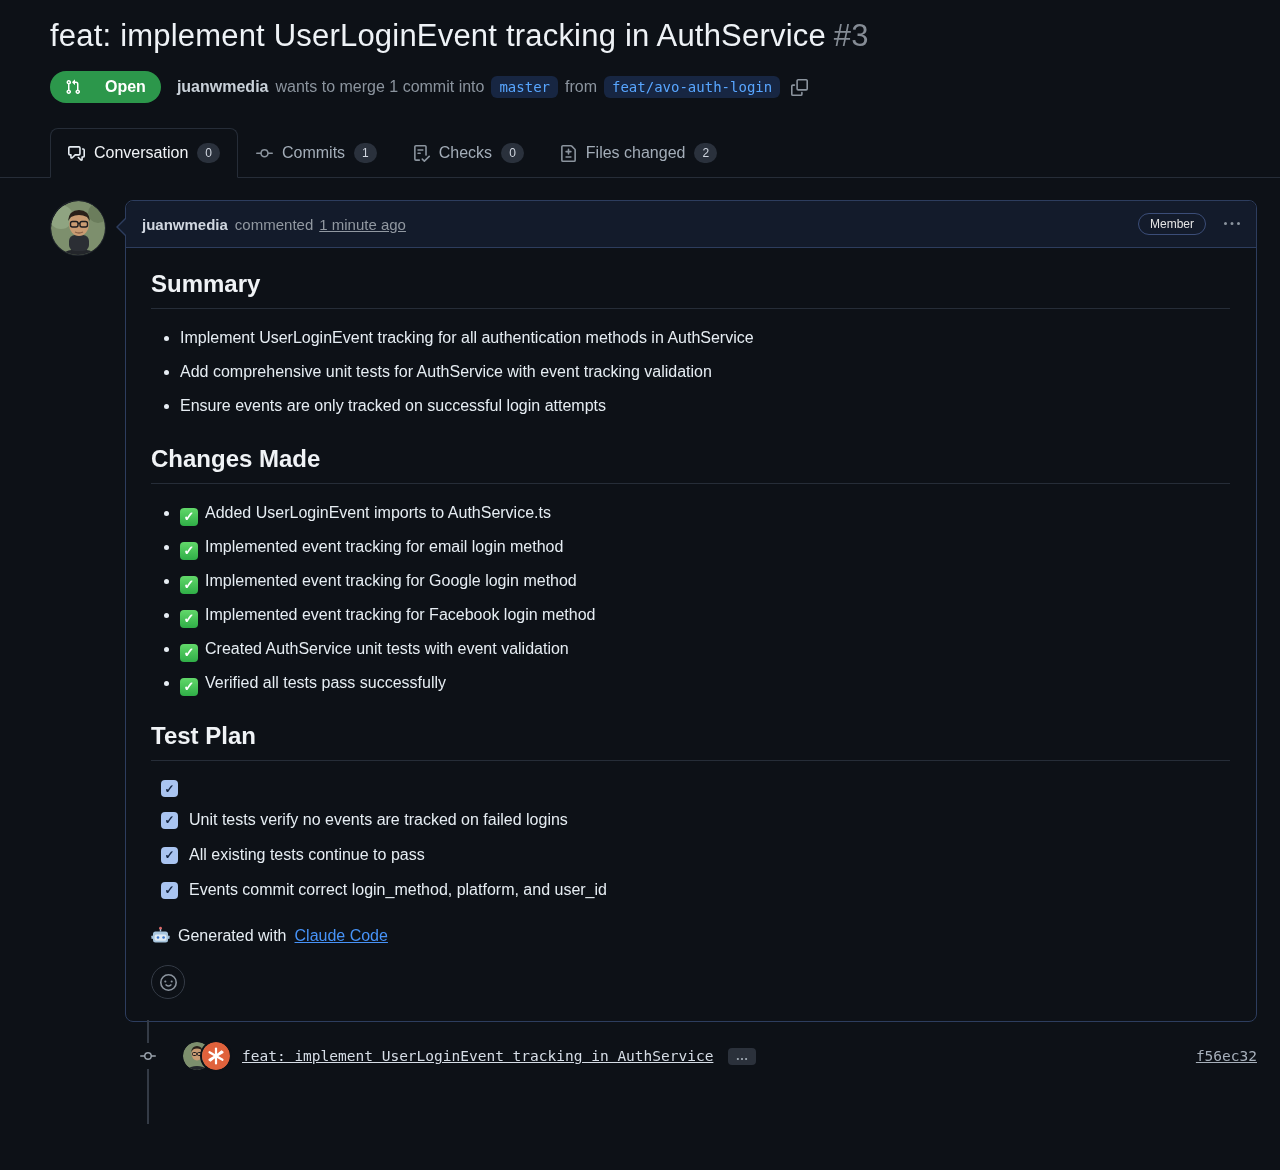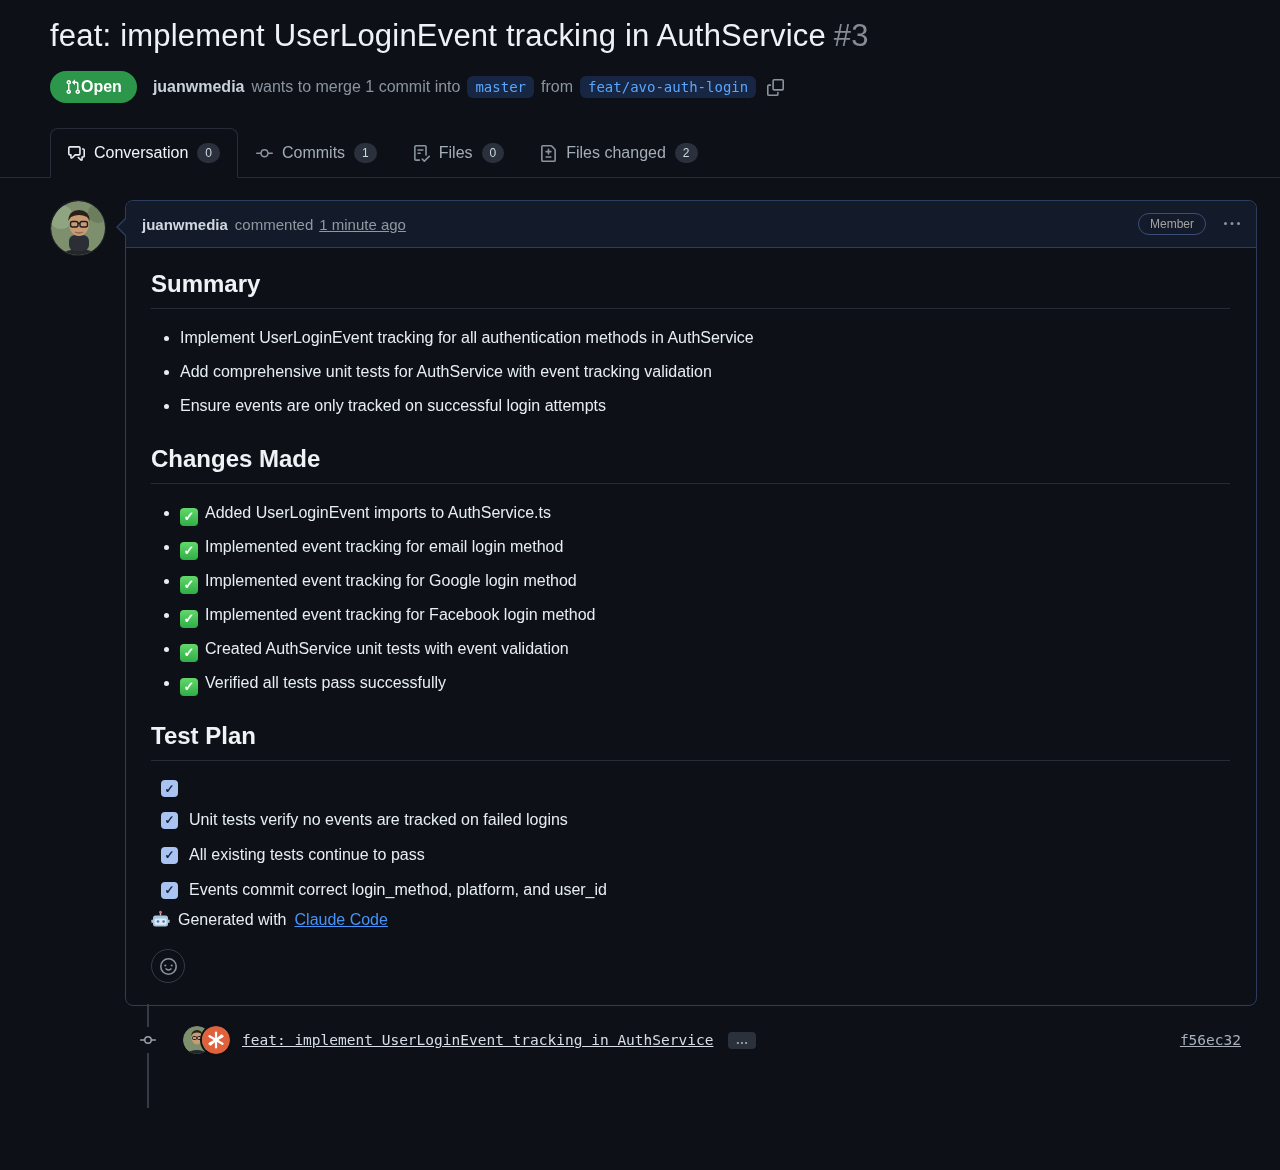--- a/index.html
+++ b/index.html
@@ -16,21 +16,21 @@
   *{box-sizing:border-box;margin:0;padding:0;}
   body{background:#0d1117;}
   .page{width:1280px;height:1170px;background:#0d1117;overflow:hidden;
         font-family:"Liberation Sans",sans-serif;color:#e6edf3;position:relative;}
 
   
   .pr-header{padding:16px 24px 0 50px;}
   .title{font-size:31px;font-weight:400;color:#eef2f6;line-height:1.3;letter-spacing:.2px;}
   .pr-number{color:#858c95;margin-left:8px;}
   .status-row{display:flex;align-items:center;gap:16px;margin-top:15px;}
-  .state-badge{display:inline-flex;align-items:center;gap:0;background:var(--open-green);
+  .state-badge{display:inline-flex;align-items:center;gap:24px;background:var(--open-green);
     color:#fff;font-weight:600;font-size:16px;padding:7px 15px;border-radius:999px;}
   .state-badge svg{fill:#fff;}
   .meta{font-size:16px;color:#8b949e;display:flex;align-items:center;gap:7px;}
   .meta .author{color:#c9d1d9;font-weight:700;}
   .branch{font-family:"DejaVu Sans Mono",monospace;font-size:14px;color:var(--branch-blue);
     background:var(--branch-bg);padding:3px 8px;border-radius:6px;cursor:pointer;}
   .copy-btn{background:none;border:none;cursor:pointer;margin-left:4px;display:flex;align-items:center;}
   .copy-btn svg{fill:#8b949e;}
 
   
@@ -54,21 +54,21 @@
   .comment-card::before{content:"";position:absolute;top:16px;left:-10px;border-style:solid;
           border-width:10px 10px 10px 0;border-color:transparent var(--card-border) transparent transparent;}
   .comment-card::after{content:"";position:absolute;top:17.5px;left:-8px;border-style:solid;
           border-width:8.5px 8.5px 8.5px 0;border-color:transparent var(--header-bg) transparent transparent;}
   .comment-header{background:var(--header-bg);border-bottom:1px solid var(--card-border);
           padding:12px 16px;display:flex;align-items:center;border-radius:8px 8px 0 0;
           font-size:15px;color:#9198a1;}
   .comment-header .author{font-weight:700;color:#d1d7e0;margin-right:7px;font-size:15px;}
   .timestamp{text-decoration:underline;color:#9198a1;margin-left:6px;cursor:pointer;}
   .header-right{margin-left:auto;display:flex;align-items:center;gap:18px;}
-  .member-badge{border:1px solid #3b4d78;border-radius:999px;font-size:12px;color:#a3a3a3;
+  .member-badge{border:1px solid #3b4d78;border-radius:999px;font-size:12px;color:#e5e5e5;
           padding:3px 11px;}
   .kebab{background:none;border:none;cursor:pointer;display:flex;align-items:center;}
   .kebab svg{fill:#8b949e;}
 
   
   .comment-body{padding:4px 26px 22px 25px;font-size:16px;}
   .md-h2{font-size:24px;font-weight:600;margin-top:26px;padding-bottom:10px;
          border-bottom:1px solid #262d38;color:#f0f3f6;}
   .md-h2.first{margin-top:18px;}
   ul.md{margin:17px 0 14px;padding-left:29px;}
@@ -76,21 +76,21 @@
   ul.md li::marker{color:#e6edf3;}
   .check-emoji{display:inline-flex;width:18px;height:18px;border-radius:4px;
          background:linear-gradient(180deg,#62d86a,var(--check-green));
          align-items:center;justify-content:center;margin-right:7px;vertical-align:-3px;}
   .check-emoji::before{content:"✓";color:#fff;font-size:13px;font-weight:700;}
   ul.tasks{list-style:none;margin:19px 0 8px;padding-left:10px;}
   ul.tasks li{margin-top:11px;display:flex;align-items:center;line-height:1.5;color:#e6edf3;}
   .checkbox{width:17px;height:17px;border-radius:4px;background:var(--checkbox-blue);
          display:inline-flex;align-items:center;justify-content:center;margin-right:11px;flex-shrink:0;}
   .checkbox::before{content:"✓";color:#132441;font-weight:700;font-size:12px;}
-  .footer-line{margin-top:8px;display:flex;align-items:center;font-size:16px;gap:8px;}
+  .footer-line{margin-top:24px;display:flex;align-items:center;font-size:16px;gap:8px;}
   .link{color:var(--link-blue);text-decoration:underline;cursor:pointer;}
   .reaction-row{margin-top:20px;}
   .reaction-btn{width:34px;height:34px;border-radius:50%;border:1px solid #343b46;
          display:flex;align-items:center;justify-content:center;background:transparent;cursor:pointer;}
   .reaction-btn svg{fill:#8b949e;}
 
   
   .commit-row{position:relative;margin-top:6px;display:flex;align-items:center;height:56px;
          padding-left:183px;}
   .commit-row::before{content:"";position:absolute;left:147px;top:-8px;bottom:-40px;width:2px;
@@ -100,21 +100,21 @@
   .commit-icon svg{display:block;fill:#9aa3ad;}
   .commit-avatars{display:flex;align-items:center;}
   .c-avatar{width:28px;height:28px;border-radius:50%;overflow:hidden;cursor:pointer;display:block;}
   .c-avatar.bot{margin-left:-9px;box-shadow:0 0 0 2px #0d1117;}
   .commit-msg{font-family:"DejaVu Sans Mono",monospace;font-size:14.5px;color:#d6dde6;
          text-decoration:underline;margin-left:12px;cursor:pointer;}
   .more-btn{background:#2b313b;color:#98a1ab;border-radius:4px;padding:1px 7px 3px;
          font-weight:700;font-size:13px;letter-spacing:1px;margin-left:15px;cursor:pointer;
          line-height:13px;border:none;}
   .commit-sha{font-family:"DejaVu Sans Mono",monospace;font-size:14.5px;color:#a7b0bb;
-         text-decoration:underline;margin-left:auto;margin-right:39px;cursor:pointer;}
+         text-decoration:underline;margin-left:auto;margin-right:23px;cursor:pointer;}
 </style>
 </head>
 <body>
 
 <div class="page">
 
   <div class="pr-header">
     <h1 class="title"><span>feat: implement UserLoginEvent tracking in AuthService</span><span class="pr-number">#3</span></h1>
 
     <div class="status-row">
@@ -151,21 +151,21 @@
       <svg width="17" height="17" viewBox="0 0 16 16">
           <path d="M11.93 8.5a4.002 4.002 0 0 1-7.86 0H.75a.75.75 0 0 1 0-1.5h3.32a4.002 4.002 0 0 1 7.86 0h3.32a.75.75 0 0 1 0 1.5Zm-1.43-.75a2.5 2.5 0 1 0-5 0 2.5 2.5 0 0 0 5 0Z"></path>
         </svg>
       <span>Commits</span>
       <span class="counter">1</span>
     </div>
     <div class="tab">
       <svg width="17" height="17" viewBox="0 0 16 16">
           <path d="M2.5 1.75v11.5c0 .138.112.25.25.25h3.17a.75.75 0 0 1 0 1.5H2.75A1.75 1.75 0 0 1 1 13.25V1.75C1 .784 1.784 0 2.75 0h8.5C12.216 0 13 .784 13 1.75v7.736a.75.75 0 0 1-1.5 0V1.75a.25.25 0 0 0-.25-.25h-8.5a.25.25 0 0 0-.25.25Zm13.274 9.537v-.001l-4.557 4.45a.75.75 0 0 1-1.055-.008l-1.943-1.95a.75.75 0 0 1 1.062-1.058l1.419 1.425 4.026-3.932a.75.75 0 1 1 1.048 1.074ZM4.75 4h4.5a.75.75 0 0 1 0 1.5h-4.5a.75.75 0 0 1 0-1.5ZM4 7.75A.75.75 0 0 1 4.75 7h2a.75.75 0 0 1 0 1.5h-2A.75.75 0 0 1 4 7.75Z"></path>
         </svg>
-      <span>Files</span>
+      <span>Checks</span>
       <span class="counter">0</span>
     </div>
     <div class="tab">
       <svg width="17" height="17" viewBox="0 0 16 16">
           <path d="M1 1.75C1 .784 1.784 0 2.75 0h7.586c.464 0 .909.184 1.237.513l2.914 2.914c.329.328.513.773.513 1.237v9.586A1.75 1.75 0 0 1 13.25 16H2.75A1.75 1.75 0 0 1 1 14.25Zm1.75-.25a.25.25 0 0 0-.25.25v12.5c0 .138.112.25.25.25h10.5a.25.25 0 0 0 .25-.25V4.664a.25.25 0 0 0-.073-.177l-2.914-2.914a.25.25 0 0 0-.177-.073ZM8 3.25a.75.75 0 0 1 .75.75v1.5h1.5a.75.75 0 0 1 0 1.5h-1.5v1.5a.75.75 0 0 1-1.5 0V7h-1.5a.75.75 0 0 1 0-1.5h1.5V4A.75.75 0 0 1 8 3.25Zm-3 8a.75.75 0 0 1 .75-.75h4.5a.75.75 0 0 1 0 1.5h-4.5a.75.75 0 0 1-.75-.75Z"></path>
         </svg>
       <span>Files changed</span>
       <span class="counter">2</span>
     </div>
   </nav>

